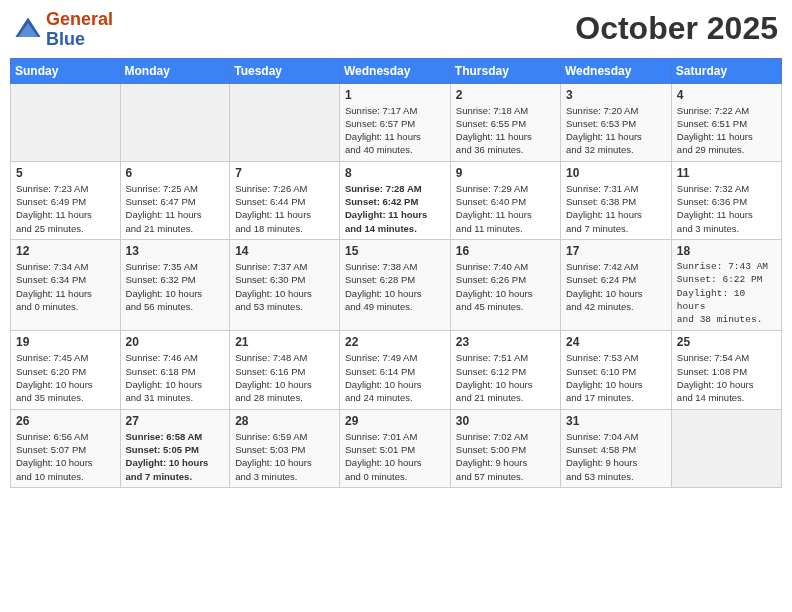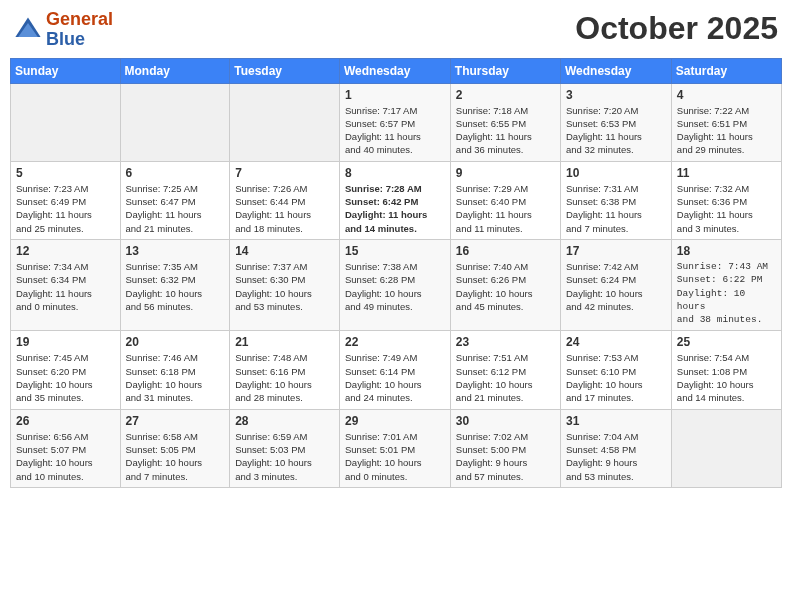--- a/index.html
+++ b/index.html
@@ -313,21 +313,21 @@
       <tr>
         <td>
           <span class="day-number">26</span>
           <div class="day-info" style="white-space: pre-wrap;">Sunrise: 6:56 AM
 Sunset: 5:07 PM
 Daylight: 10 hours
 and 10 minutes.</div>
         </td>
         <td>
           <span class="day-number">27</span>
-          <div class="day-info" style="white-space: pre-wrap;">Sunrise: 6:58 AM
+          <div class="day-info" style="white-space: pre-wrap; font-weight: bold;">Sunrise: 6:58 AM
 Sunset: 5:05 PM
 Daylight: 10 hours
 and 7 minutes.</div>
         </td>
         <td>
           <span class="day-number">28</span>
           <div class="day-info" style="white-space: pre-wrap;">Sunrise: 6:59 AM
 Sunset: 5:03 PM
 Daylight: 10 hours
 and 3 minutes.</div>

